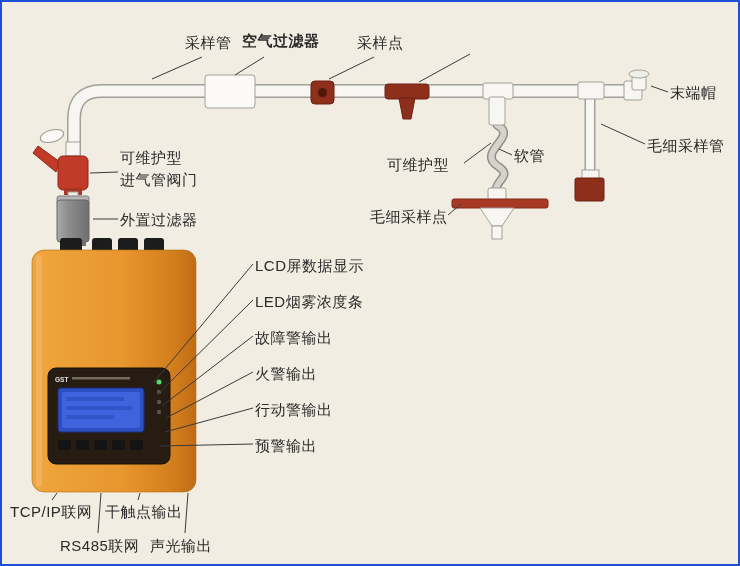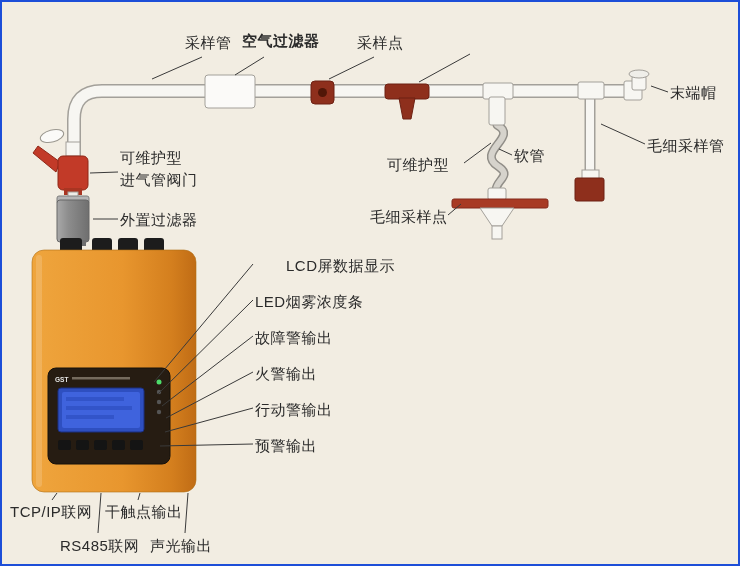--- a/index.html
+++ b/index.html
@@ -177,21 +177,21 @@
   <div class="lbl" style="left:355px; top:31px;">采样点</div>
   <div class="lbl" style="left:668px; top:81px;">末端帽</div>
   <div class="lbl" style="left:645px; top:134px;">毛细采样管</div>
   <div class="lbl" style="left:512px; top:144px;">软管</div>
   <div class="lbl" style="left:385px; top:153px;">可维护型</div>
   <div class="lbl" style="left:368px; top:205px;">毛细采样点</div>
   <div class="lbl pre" style="left:118px; top:145px;">可维护型
 进气管阀门</div>
   <div class="lbl" style="left:118px; top:208px;">外置过滤器</div>
 
-  <div class="lbl" style="left:253px; top:254px;margin-left:31px;">LCD屏数据显示</div>
+  <div class="lbl" style="left:253px; top:254px;">LCD屏数据显示</div>
   <div class="lbl" style="left:253px; top:290px;">LED烟雾浓度条</div>
   <div class="lbl" style="left:253px; top:326px;">故障警输出</div>
   <div class="lbl" style="left:253px; top:362px;">火警输出</div>
   <div class="lbl" style="left:253px; top:398px;">行动警输出</div>
   <div class="lbl" style="left:253px; top:434px;">预警输出</div>
 
   <div class="lbl" style="left:8px; top:500px;">TCP/IP联网</div>
   <div class="lbl" style="left:103px; top:500px;">干触点输出</div>
   <div class="lbl" style="left:58px; top:534px;">RS485联网</div>
   <div class="lbl" style="left:148px; top:534px;">声光输出</div>

